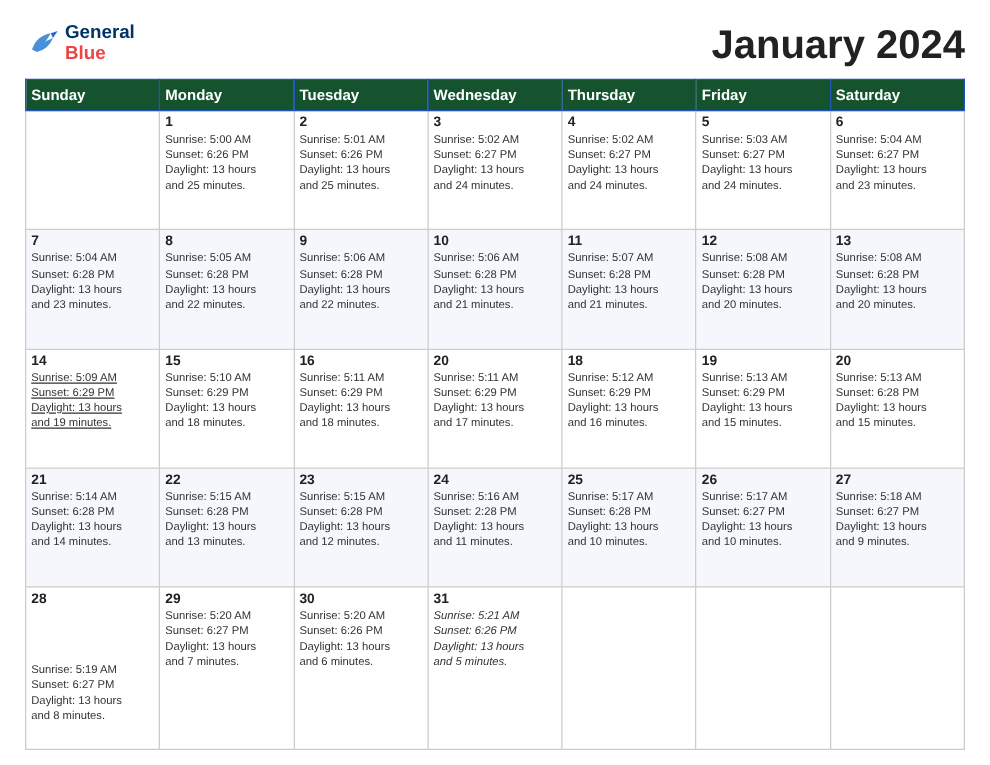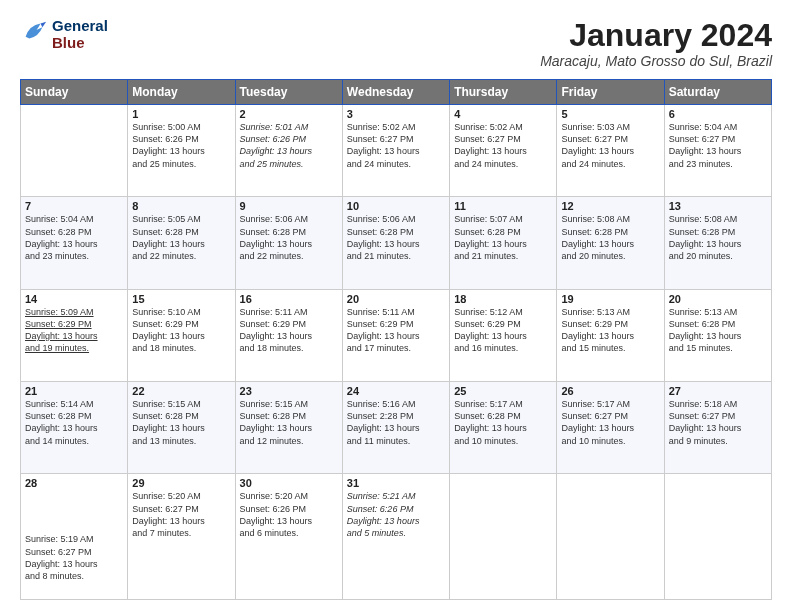--- a/index.html
+++ b/index.html
@@ -18,54 +18,53 @@
       flex-direction: column;
     }
     .header {
       display: flex;
       justify-content: space-between;
       align-items: flex-start;
       margin-bottom: 10px;
     }
     .logo {
       display: flex;
-      align-items: flex-start;
+      align-items: center;
       gap: 4px;
     }
     .logo-text {
       font-size: 15px;
       font-weight: bold;
       color: #003366;
       line-height: 1.1;
     }
     .logo-bird {
       width: 28px;
       height: 28px;
     }
     .title-block {
-      text-align: right;
     }
     .calendar-title {
       font-size: 32px;
       font-weight: bold;
       color: #222;
       line-height: 1.1;
     }
     .calendar-subtitle {
       font-size: 14px;
       color: #444;
       font-style: italic;
     }
     .calendar-table {
       width: 100%;
       border-collapse: collapse;
       flex: 1;
     }
     .calendar-table th {
-      background: #737373;
+      background: #14532d;
       color: #fff;
       font-size: 12px;
       font-weight: bold;
       padding: 5px 4px;
       text-align: left;
       border: 1px solid #2255bb;
     }
     .calendar-table td {
       border: 1px solid #ccc;
       vertical-align: top;
@@ -100,26 +99,25 @@
 
 <div class="page">
   <div class="header">
     <div class="logo">
       <svg class="logo-bird" viewBox="0 0 30 30" xmlns="http://www.w3.org/2000/svg">
         <path d="M6 20 Q10 8 22 6 Q18 14 14 16 Q18 12 24 10 Q20 20 10 22Z" fill="#4a90d9"></path>
         <path d="M22 6 L28 4 L24 10Z" fill="#3366cc"></path>
       </svg>
       <div class="logo-text">
         <div>General</div>
-        <div style="color:#7f1d1d">Blue</div>
+        <div style="color:#ef4444">Blue</div>
       </div>
     </div>
     <div class="title-block">
       <div class="calendar-title">January 2024</div>
-      <div class="calendar-subtitle">Maracaju, Mato Grosso do Sul, Brazil</div>
     </div>
   </div>
 
   <table class="calendar-table">
     <thead>
       <tr>
         <th>Sunday</th>
         <th>Monday</th>
         <th>Tuesday</th>
         <th>Wednesday</th>
@@ -133,21 +131,21 @@
           <td class="empty-cell"></td>
           <td>
             <div class="day-number">1</div>
             <div class="day-info" style="white-space: pre-line;">Sunrise: 5:00 AM
 Sunset: 6:26 PM
 Daylight: 13 hours
 and 25 minutes.</div>
           </td>
           <td>
             <div class="day-number">2</div>
-            <div class="day-info" style="white-space: pre-line; font-style: italic;">Sunrise: 5:01 AM
+            <div class="day-info" style="white-space: pre-line;">Sunrise: 5:01 AM
 Sunset: 6:26 PM
 Daylight: 13 hours
 and 25 minutes.</div>
           </td>
           <td>
             <div class="day-number">3</div>
             <div class="day-info" style="white-space: pre-line;">Sunrise: 5:02 AM
 Sunset: 6:27 PM
 Daylight: 13 hours
 and 24 minutes.</div>

